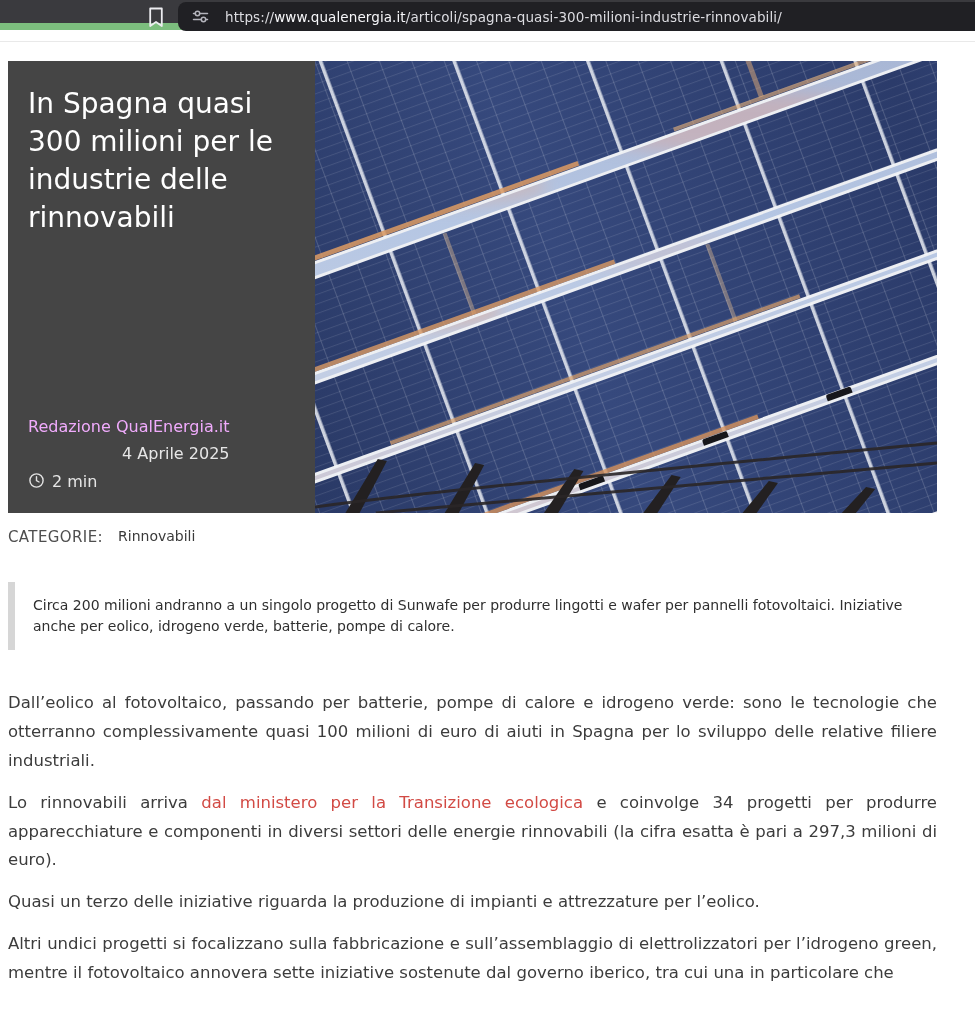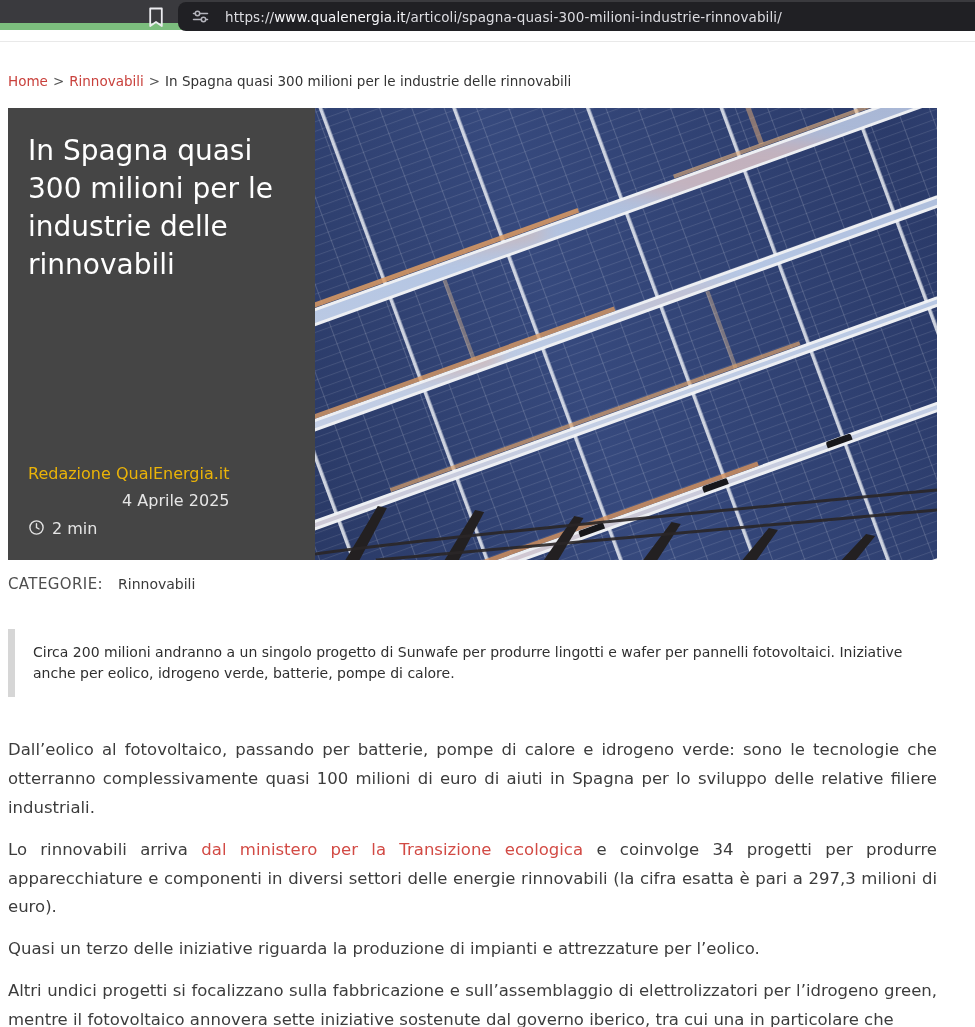--- a/index.html
+++ b/index.html
@@ -26,28 +26,28 @@
   .breadcrumb { margin-top:31px; font-size:13.5px; color:#333; }
   .breadcrumb a { color:#c9413c; text-decoration:none; }
   .breadcrumb .sep { color:#555; margin:0 5px; }
 
   
   .hero { margin-top:19px; height:452px; display:flex; }
   .hero-left { width:307px; background:#454545; color:#fff; position:relative;
     padding:24px 20px 22px 20px; flex:none; }
   .hero-title { font-size:28px; font-weight:400; line-height:1.36; color:#fff; }
   .hero-meta { position:absolute; left:20px; bottom:22px; font-size:16px; }
-  .hero-author { color:#eab308; text-decoration:none; display:block; }
+  .hero-author { color:#f0abfc; text-decoration:none; display:block; }
   .hero-date { color:#e6e6e6; margin-top:8px;text-align:right; }
   .hero-time { color:#e6e6e6; margin-top:9px; display:flex; align-items:flex-start; gap:7px; }
   .hero-photo { flex:1; height:452px; }
   .hero-photo svg { display:block; width:100%; height:100%; }
 
   
-  .cats { margin-top:15px; display:flex; align-items:center; }
+  .cats { margin-top:15px; display:flex; align-items:flex-start; }
   .cats-label { font-size:15px; color:#4e4e4e; letter-spacing:.4px; }
   .cats-value { font-size:14px; color:#3a3a3a; margin-left:15px; text-decoration:none; }
 
   
   .lead { margin-top:36px; border-left:7px solid #d6d6d6; padding:13px 10px 13px 18px;
     font-size:14px; line-height:1.5; color:#2f2f2f; }
 
   
   .article { margin-top:39px; }
   .article p { font-size:16.5px; line-height:1.75; color:#3c3c3c; text-align:justify;
@@ -72,23 +72,20 @@
       </svg>
     </span>
     <span class="url-text"><span class="scheme">https://</span><span class="domain">www.qualenergia.it</span><span class="path">/articoli/spagna-quasi-300-milioni-industrie-rinnovabili/</span></span>
   </div>
 </div>
 <div class="greenbar"></div>
 <div class="hairline"></div>
 
 <div class="page">
 
-  <div class="breadcrumb">
-    <a href="#">Home</a><span class="sep">&gt;</span><a href="#">Rinnovabili</a><span class="sep">&gt;</span><span>In Spagna quasi 300 milioni per le industrie delle rinnovabili</span>
-  </div>
 
   <div class="hero">
     <div class="hero-left">
       <h1 class="hero-title">In Spagna quasi 300 milioni per le industrie delle rinnovabili</h1>
       <div class="hero-meta">
         <a href="#" class="hero-author">Redazione QualEnergia.it</a>
         <div class="hero-date">4 Aprile 2025</div>
         <div class="hero-time">
           <span style="display:flex;">
             <svg width="17" height="17" viewBox="0 0 24 24">

